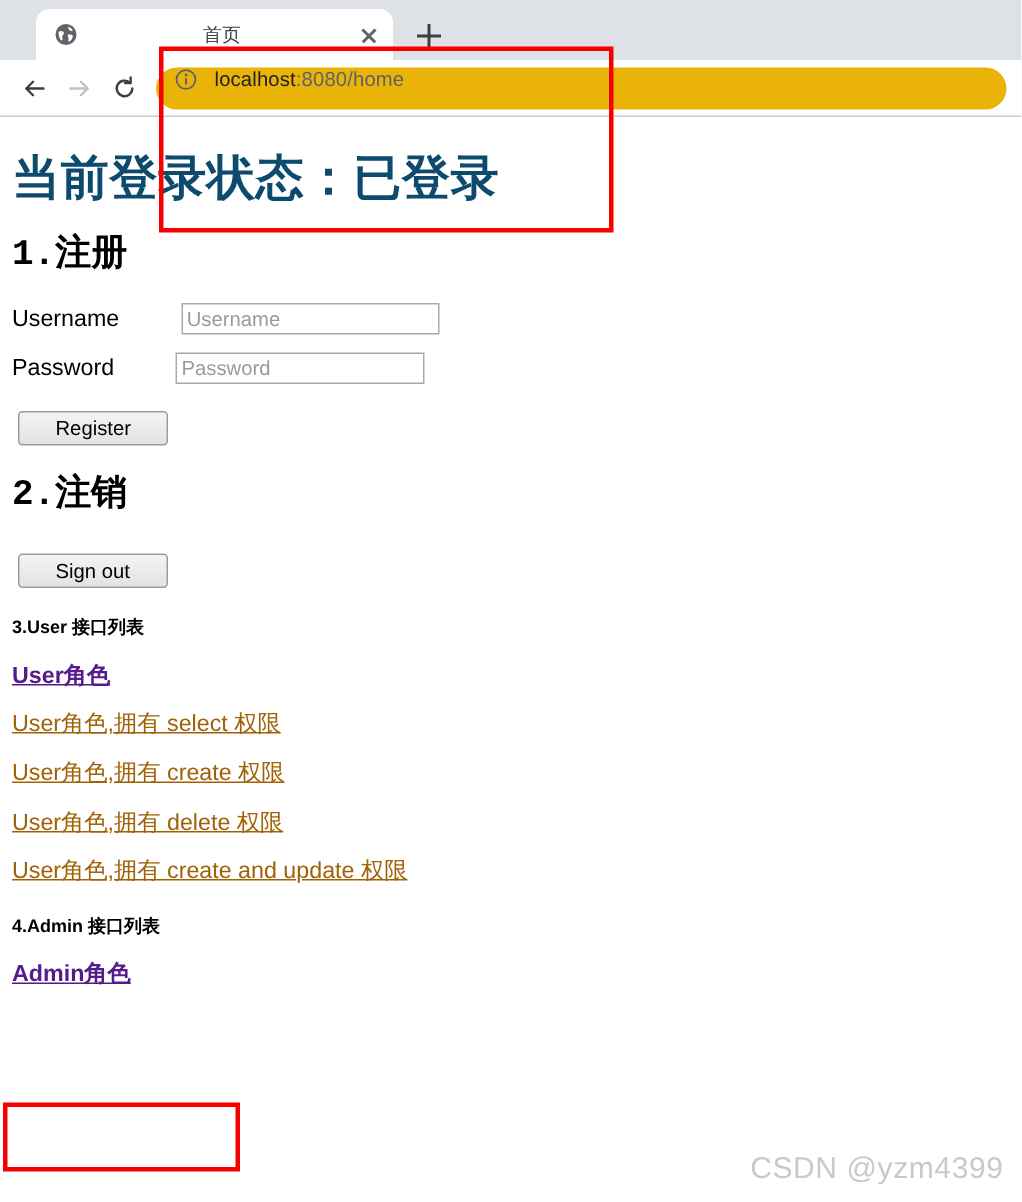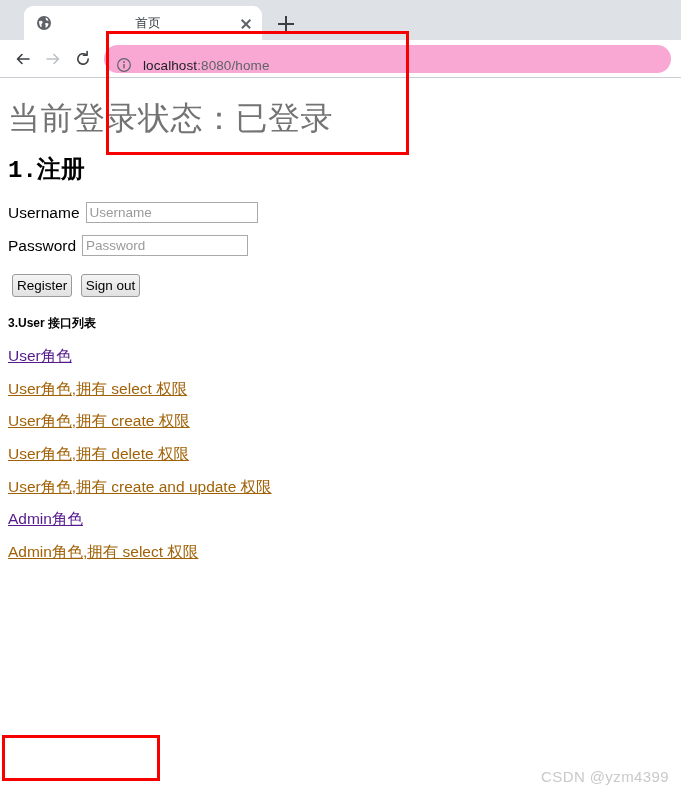--- a/index.html
+++ b/index.html
@@ -102,26 +102,26 @@
     flex: 0 0 30px;
     position: relative;
     display: flex;
     align-items: center;
     justify-content: center;
   }
   .navbtn:first-child { margin-left: 8px; }
   .omnibox {
     flex: 1 1 auto;
     height: 28px;
-    background: #f9a8d4;
+    background: #eab308;
     border-radius: 14px;
     margin-left: 6px;
     margin-right: 10px;
     display: flex;
-    align-items: flex-end;
+    align-items: flex-start;
     padding: 0 12px;
     box-sizing: border-box;
   }
   .info-icon {
     width: 16px; height: 16px;
     flex: 0 0 16px;
     margin-right: 11px;
   }
   .url {
     font-size: 13.5px;
@@ -138,23 +138,23 @@
     width: 681px;
     height: 723px;
     background: #ffffff;
     overflow: hidden;
   }
   .content {
     padding: 8px 8px 0 8px;
   }
   h1.status-heading {
     font-size: 32px;
-    font-weight: normal;
+    font-weight: bold;
     margin: 14px 0 20px 0;
-    color: #737373;
+    color: #0c4a6e;
     letter-spacing: .5px;
     line-height: 1.15;
   }
   h2.section-heading {
     font-size: 24px;
     font-weight: bold;
     margin: 20px 0 18px 0;
     color: #000;
     line-height: 1.15;
     font-family: Liberation Mono, monospace;
@@ -165,20 +165,21 @@
     margin: 20px 0 16px 0;
     color: #000;
     line-height: 1.15;
   }
   .form-row {
     margin: 0 0 12px 0;
     display: flex;
     align-items: center;
     font-size: 15.5px;
     color: #000;
+    gap: 35px;
   }
   .form-row .lbl {
     margin-right: 6px;
   }
   .form-row input {
     font-family: "Liberation Sans", sans-serif;
     font-size: 13.5px;
     height: 21px;
     border: 1px solid #a9a9a9;
     background: #fff;
@@ -191,37 +192,37 @@
   #username-input { width: 172px; }
   #password-input { width: 166px; }
 
   button.std-btn {
     font-family: "Liberation Sans", sans-serif;
     font-size: 13.5px;
     color: #000;
     background: linear-gradient(#f4f4f4, #e2e2e2);
     border: 1px solid #9a9a9a;
     border-radius: 3px;
-    padding: 3px 4px;
+    padding: 3px 24px;
     cursor: pointer;
     margin: 6px 0 0 4px;
   }
 
   .link-row {
     margin: 0 0 14px 0;
     font-size: 15.5px;
     line-height: 1.2;
   }
   a.page-link {
     color: #a16207;
     text-decoration: underline;
   }
   a.page-link.visited {
     color: #551a8b;
-    font-weight: normal;
+    font-weight: bold;
   }
 
   
   .redbox {
     position: absolute;
     border: 3px solid #f60000;
     box-sizing: border-box;
     pointer-events: none;
   }
   #redbox-url {
@@ -229,21 +230,21 @@
     width: 303px; height: 124px;
   }
   #redbox-admin {
     left: 2px; top: 735px;
     width: 158px; height: 46px;
   }
   .watermark {
     position: absolute;
     right: 12px;
     top: 768px;
-    font-size: 15px;
+    font-size: 20px;
     color: #c9c9c9;
     letter-spacing: .4px;
     user-select: none;
   }
 </style>
 </head>
 <body>
 
 <div class="browser-chrome">
 
@@ -305,20 +306,21 @@
       <input id="username-input" type="text" placeholder="Username" style="">
     </div>
 
     <div class="form-row">
       <span class="lbl">Password</span>
       <input id="password-input" type="text" placeholder="Password" style="">
     </div>
 
     <button class="std-btn">Register</button>
 
+    <h2 class="section-heading">2.注销</h2>
 
     <button class="std-btn">Sign out</button>
 
     <h3 class="section-heading-sm">3.User 接口列表</h3>
 
     <div class="link-row">
       <a class="page-link visited" href="#">User角色</a>
     </div>
     <div class="link-row">
       <a class="page-link" href="#">User角色,拥有 select 权限</a>
@@ -326,26 +328,24 @@
     <div class="link-row">
       <a class="page-link" href="#">User角色,拥有 create 权限</a>
     </div>
     <div class="link-row">
       <a class="page-link" href="#">User角色,拥有 delete 权限</a>
     </div>
     <div class="link-row">
       <a class="page-link" href="#">User角色,拥有 create and update 权限</a>
     </div>
 
+    <h3 class="section-heading-sm">4.Admin 接口列表</h3>
 
     <div class="link-row">
       <a class="page-link visited" href="#">Admin角色</a>
-    </div>
-    <div class="link-row">
-      <a class="page-link" href="#">Admin角色,拥有 select 权限</a>
     </div>
 
   </div>
 </div>
 
 <div class="redbox" id="redbox-url"></div>
 <div class="redbox" id="redbox-admin"></div>
 
 <div class="watermark">CSDN @yzm4399</div>
 

